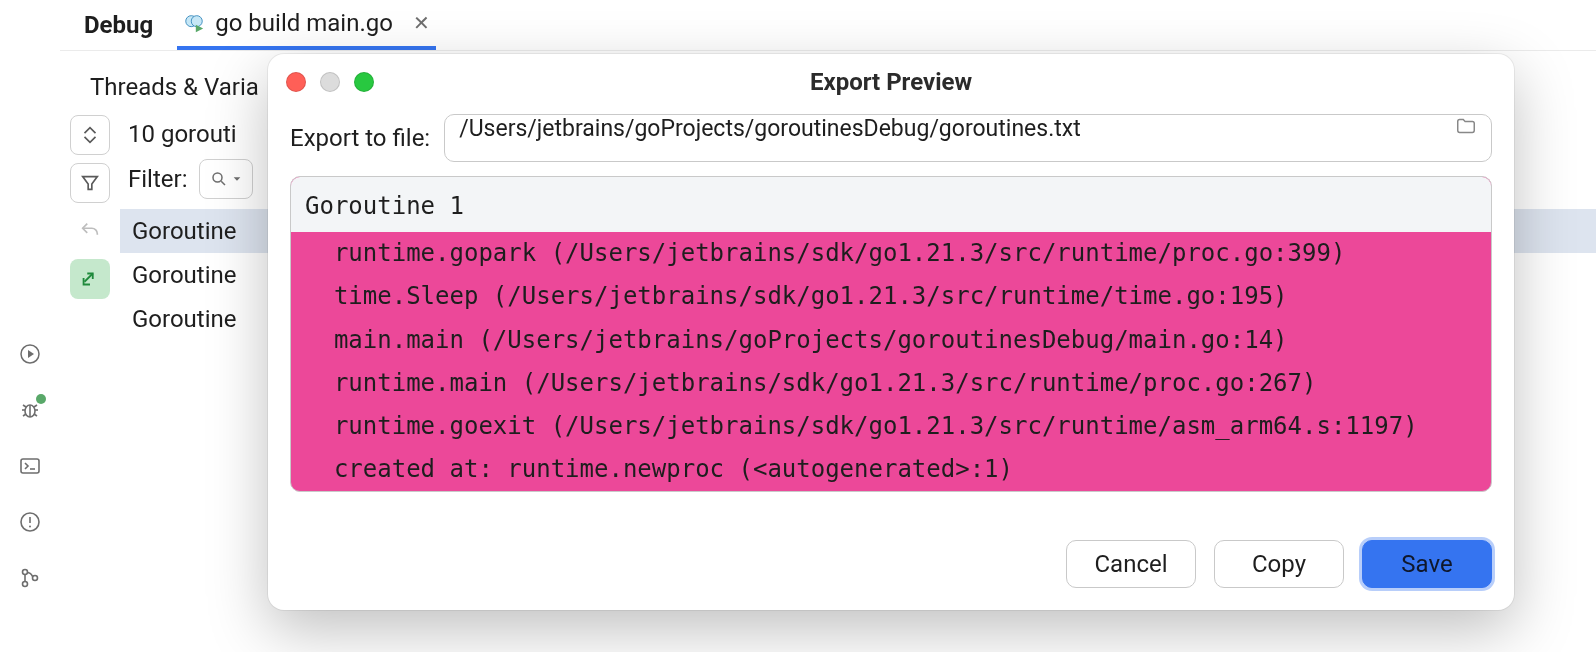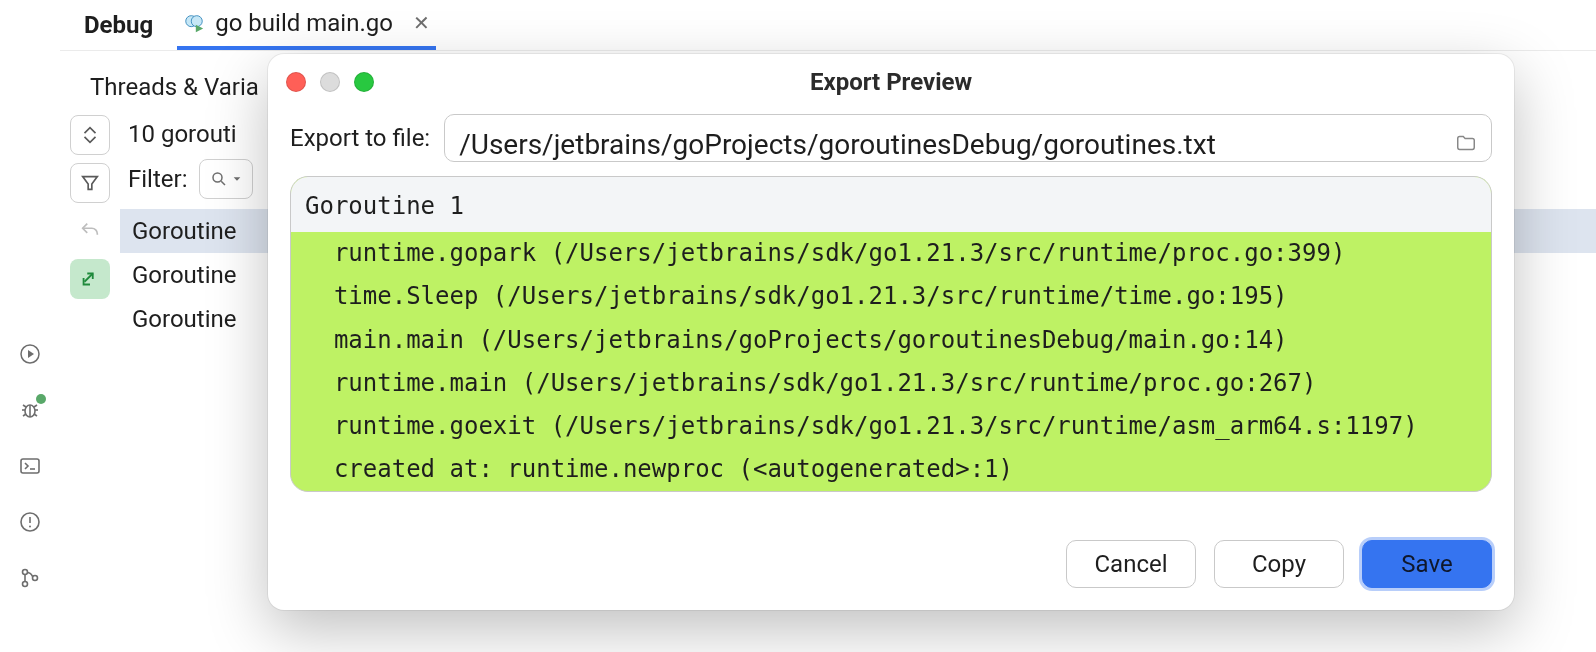--- a/index.html
+++ b/index.html
@@ -110,32 +110,32 @@
   .dot.green { background:#28c840; }
 
   .export-row {
     display:flex; align-items:center; gap:14px;
     padding: 4px 22px 14px 22px;
   }
   .export-row label { font-size:24px; white-space:nowrap; }
   .path-input {
     flex:1; height:48px;
     border:1px solid #c9c9c9; border-radius:10px;
-    display:flex; align-items:flex-end; padding:0 14px;
-    font-size:28px; color:#1e1e1e;
+    display:flex; align-items:flex-start; padding:0 14px;
+    font-size:23px; color:#1e1e1e;
     justify-content:space-between;
   }
   .folder-icon { color:#888; }
 
   .preview {
     margin: 0 22px;
     height: 316px;
-    border:1px solid #c9c9c9; border-radius:18px;
+    border:1px solid #c9c9c9; border-radius:10px;
     overflow:hidden;
-    background:#bef264;
+    background:#ec4899;
   }
   .preview pre {
     font-family: ui-monospace, SFMono-Regular, Menlo, Consolas, monospace;
     font-size: 24px;
     line-height: 1.8;
     padding: 8px 14px;
     white-space: pre;
   }
   .preview .hdr-line { display:block; background:#f3f5f7; margin:-8px -14px 0 -14px; padding:8px 14px 4px 14px; }
 

